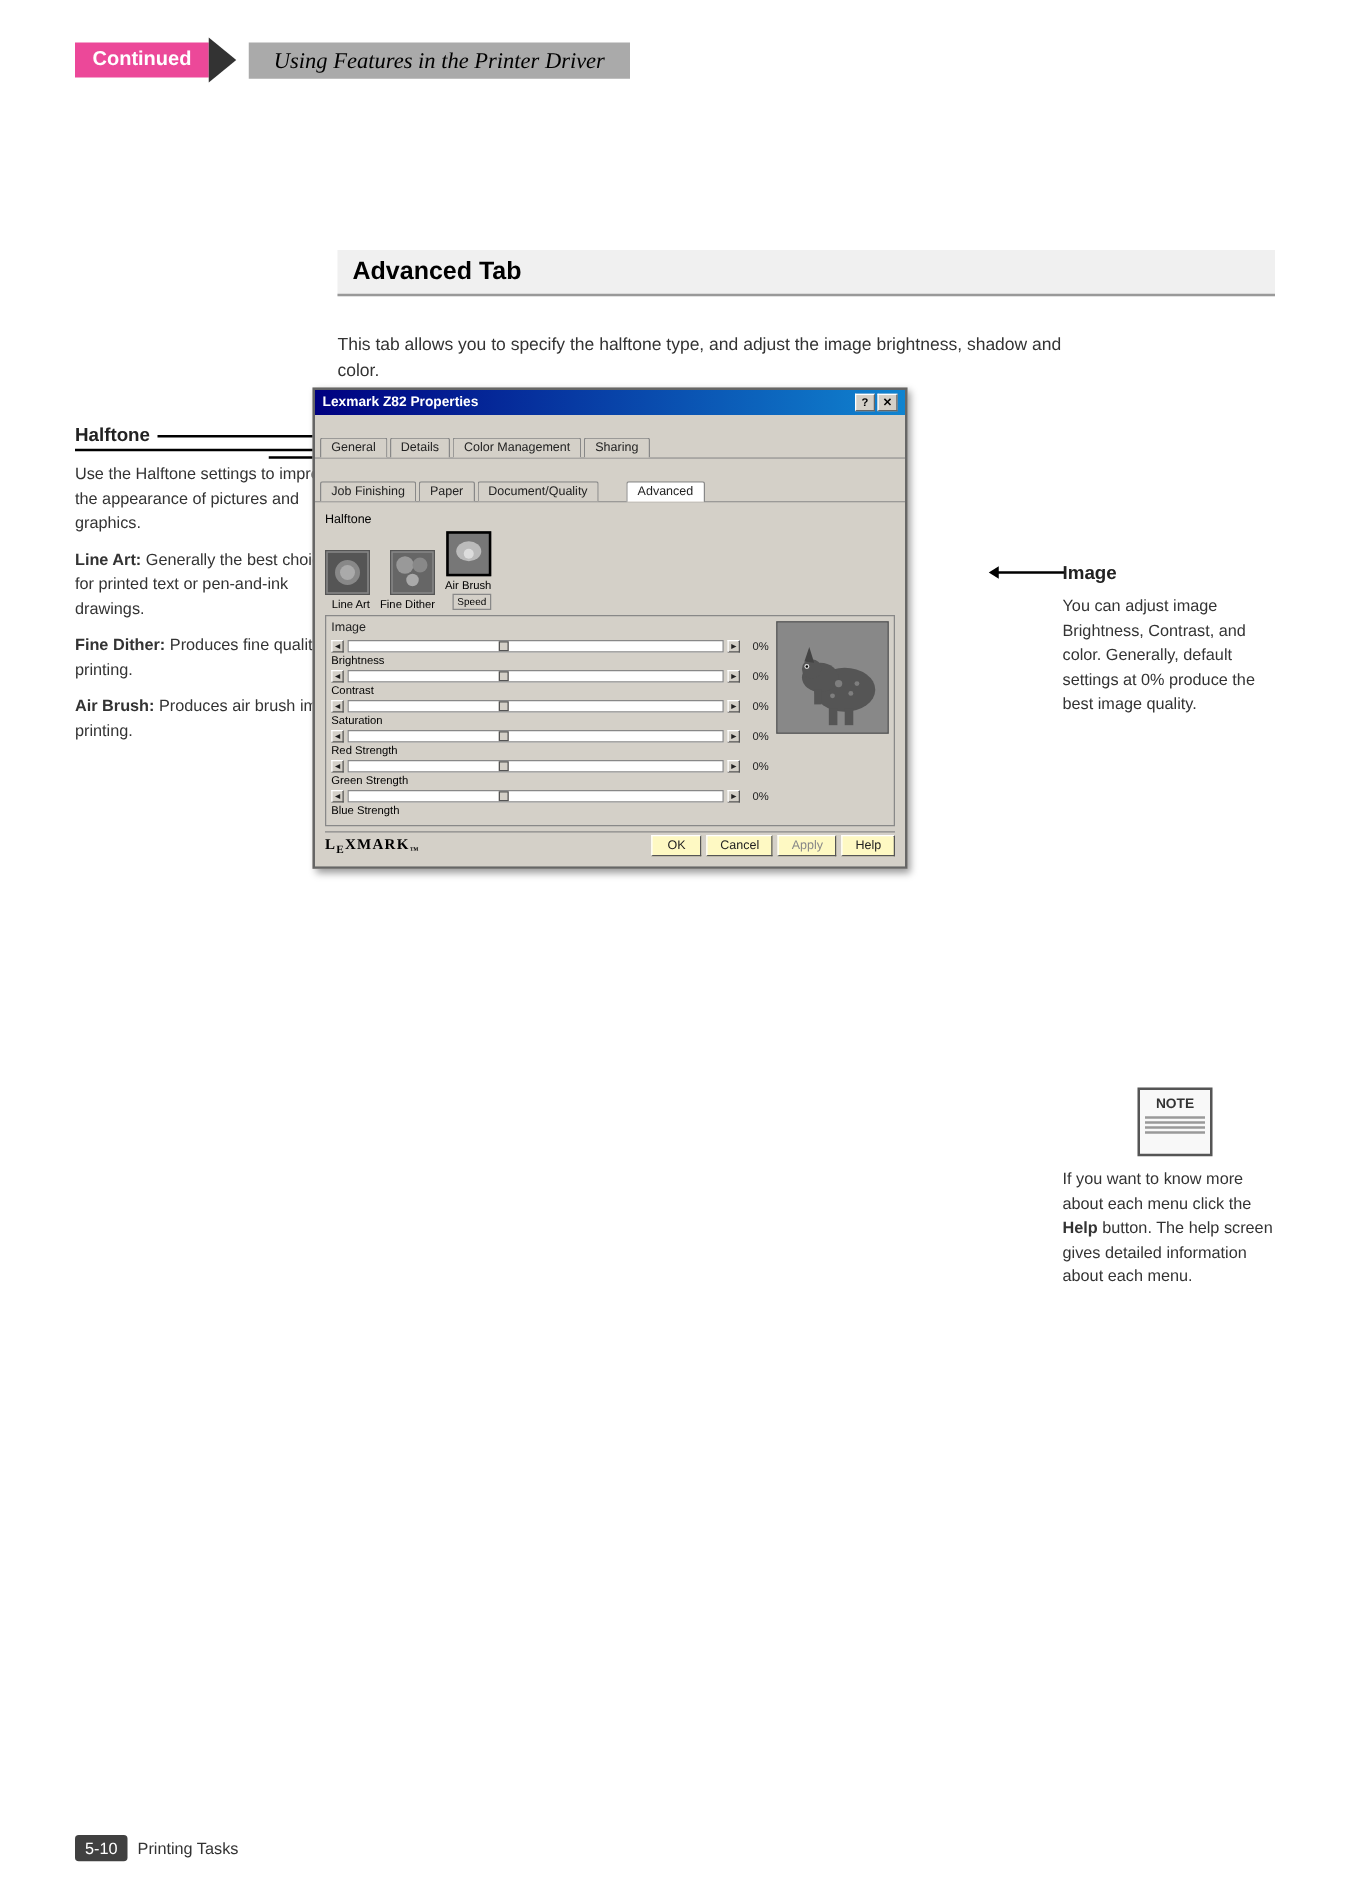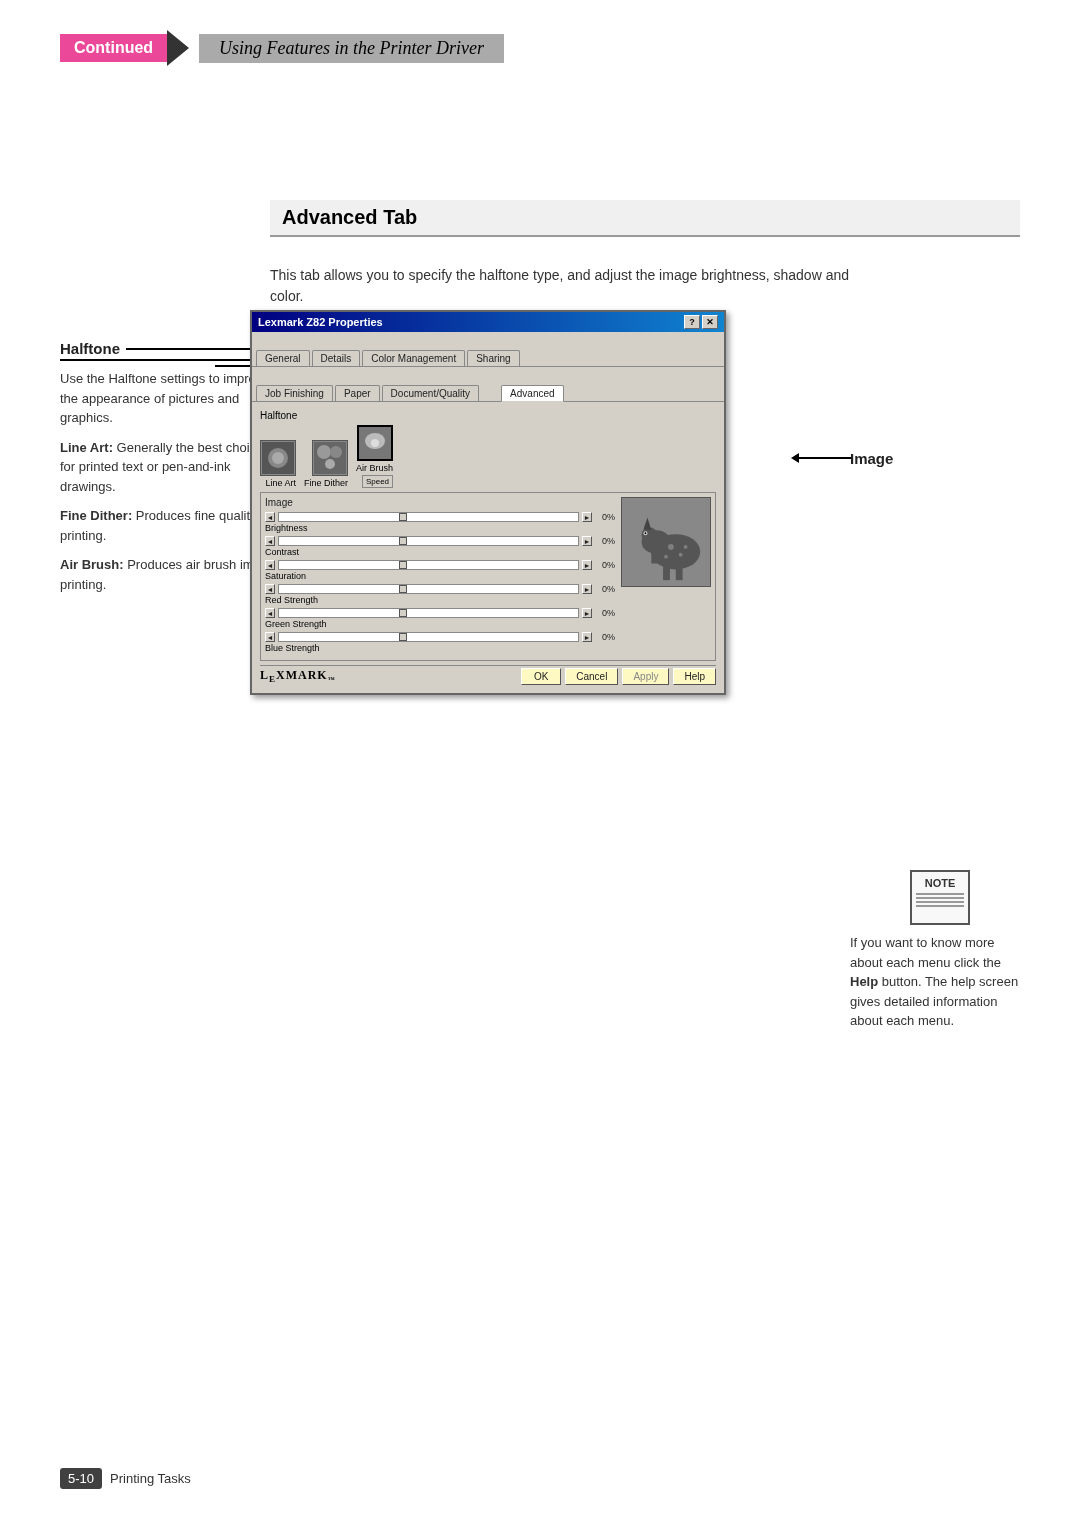--- a/index.html
+++ b/index.html
@@ -486,20 +486,21 @@
     <span>Produces air brush image printing.</span>
   </div>
 </div>
 
 <div class="connector-line"></div>
 
 <div class="image-connector"></div>
 
 <div class="right-col">
   <div class="image-label">Image</div>
+  <div class="right-text">You can adjust image Brightness, Contrast, and color. Generally, default settings at 0% produce the best image quality.</div>
 </div>
 
 <div class="dialog-wrapper">
   <div class="win-dialog">
 
     <div class="win-titlebar">
       <span>Lexmark Z82 Properties</span>
       <div class="win-titlebar-buttons">
         <div class="win-titlebar-btn">?</div>
         <div class="win-titlebar-btn">✕</div>

